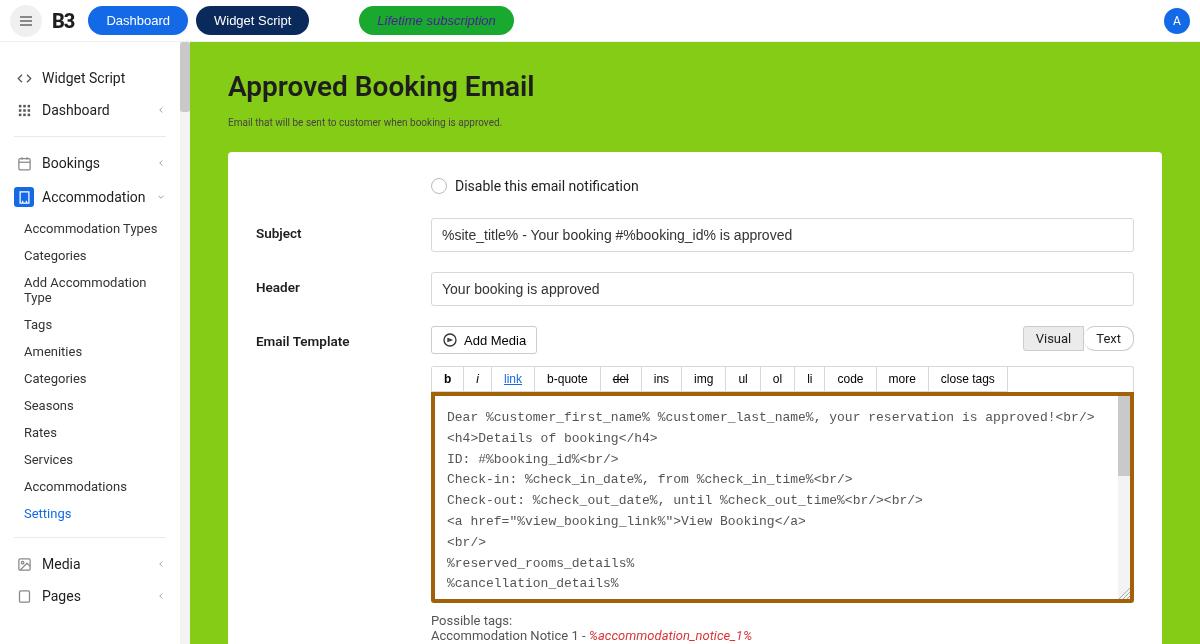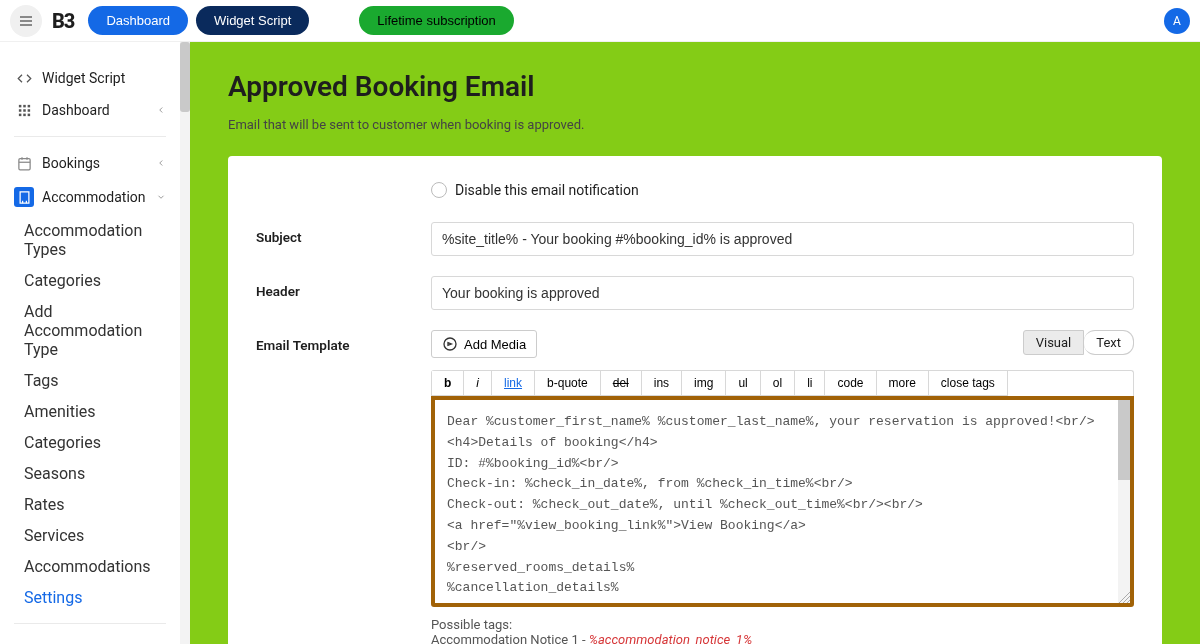--- a/index.html
+++ b/index.html
@@ -4,37 +4,37 @@
 <style>
   * { margin:0; padding:0; box-sizing:border-box; }
   body { font-family: -apple-system, BlinkMacSystemFont, "Segoe UI", Roboto, Arial, sans-serif; font-size:14px; color:#1e1e1e; background:#fff; }
   .topbar { height:42px; display:flex; align-items:center; padding:0 10px; border-bottom:1px solid #f0f0f0; }
   .hamburger { width:32px; height:32px; border-radius:16px; background:#f0f0f0; display:flex; align-items:center; justify-content:center; cursor:pointer; }
   .hamburger svg { width:16px; height:16px; }
   .logo { font-weight:800; font-size:20px; margin-left:10px; margin-right:14px; letter-spacing:-1px; }
   .pill { border:none; padding:7px 18px; border-radius:18px; font-size:13px; font-weight:500; cursor:pointer; }
   .pill-blue { background:#1469e6; color:#fff; }
   .pill-dark { background:#0a2a5c; color:#fff; margin-left:8px; }
-  .pill-green { background:#1aa92f; color:#000000; margin-left:50px; }
+  .pill-green { background:#1aa92f; color:#4c1d95; margin-left:50px;font-style:italic; }
   .avatar { width:26px; height:26px; border-radius:50%; background:#1469e6; color:#fff; display:flex; align-items:center; justify-content:center; font-size:12px; margin-left:auto; cursor:pointer; }
   .layout { display:flex; height:calc(100vh - 42px); }
   .sidebar { width:180px; background:#fff; overflow-y:auto; padding-top:20px; flex-shrink:0; }
   .sb-scroll { width:10px; background:#f3f3f3; flex-shrink:0; position:relative; }
   .sb-thumb { position:absolute; top:0; left:0; width:10px; height:70px; background:#c9c9c9; border-radius:3px; }
   .sb-item { display:flex; align-items:center; padding:8px 14px; cursor:pointer; font-size:14px; position:relative; }
   .sb-icon { width:20px; display:flex; align-items:center; justify-content:center; margin-right:8px; }
   .sb-icon svg { width:15px; height:15px; }
   .sb-item.active .sb-icon { background:#1469e6; color:#fff; border-radius:3px; width:20px; height:20px; }
   .sb-item .chev { margin-left:auto; }
-  .sb-sub { padding:6px 14px 6px 24px; cursor:pointer; font-size:16px; color:#333; }
+  .sb-sub { padding:6px 14px 6px 24px; cursor:pointer; font-size:13px; color:#333; }
   .sb-sub.sel { color:#1469e6; }
   .sb-divider { height:1px; background:#eaeaea; margin:10px 14px; }
   .main { flex:1; background:#84cc16; padding:28px 38px; overflow-y:auto; }
   .page-title { font-size:28px; font-weight:600; margin-bottom:14px; }
-  .page-sub { font-size:13px; color:#444; margin-bottom:24px; }
+  .page-sub { font-size:10px; color:#444; margin-bottom:24px; }
   .card { background:#fff; border-radius:4px; padding:26px 28px 20px; }
   .row { display:flex; margin-bottom:20px; }
   .row-label { width:175px; font-size:13.5px; font-weight:600; padding-top:7px; }
   .row-body { flex:1; }
   .radio-row { display:flex; align-items:center; padding-left:175px; margin-bottom:24px; }
   .radio-circle { width:16px; height:16px; border:1px solid #bbb; border-radius:50%; margin-right:8px; }
   .txtfld { width:100%; padding:8px 10px; border:1px solid #d8d8d8; border-radius:3px; font-size:14px; color:#333; }
   .media-btn { display:inline-flex; align-items:center; border:1px solid #ccc; padding:5px 10px; border-radius:3px; background:#fff; cursor:pointer; font-size:13px; }
   .media-btn svg { width:16px; height:16px; margin-right:6px; }
   .ed-tabs { float:right; display:flex; }

